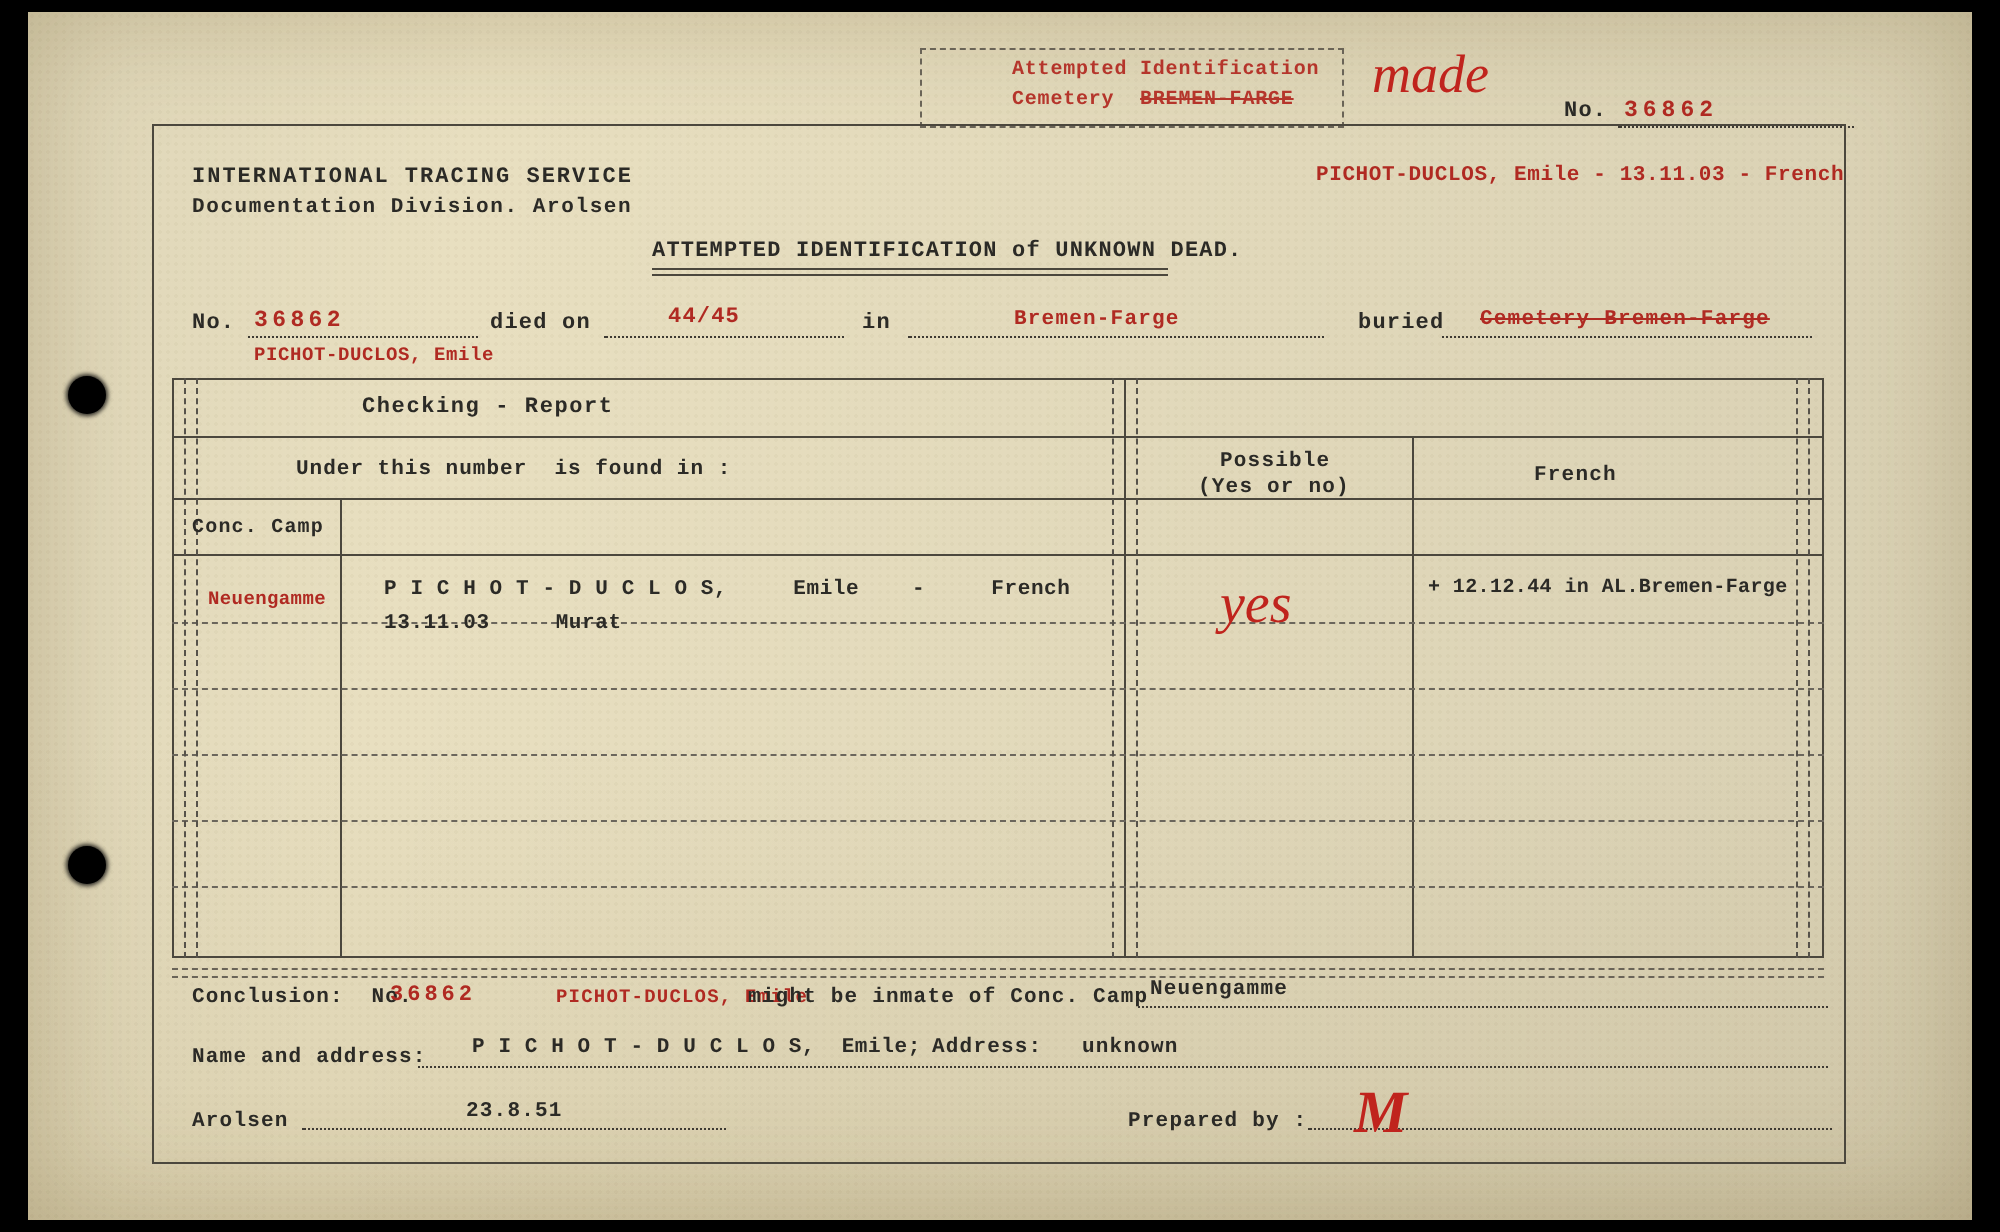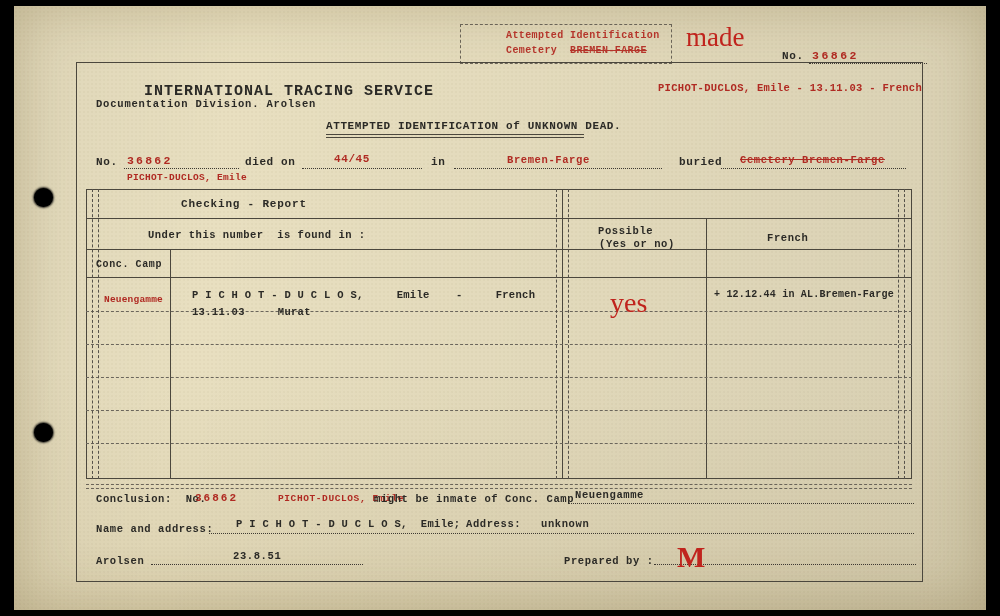--- a/index.html
+++ b/index.html
@@ -23,21 +23,21 @@
   
   .hole{position:absolute;width:19px;height:19px;border-radius:50%;background:#000;
         box-shadow:0 0 2px 1px rgba(0,0,0,.8);}
   .hole.h1{left:20px;top:182px;}
   .hole.h2{left:20px;top:417px;}
 
   
   .t{position:absolute;color:#2b2a26;font-size:10.5px;letter-spacing:.6px;white-space:pre;}
   .red{color:#b02a22;}
   .red2{color:#b5352b;}
-  .hand{color:#c0241d;font-family:"Liberation Serif",serif;letter-spacing:0;}
+  .hand{color:#c0241d;font-family:"Liberation Serif",serif;font-style:italic;letter-spacing:0;}
   .b{font-weight:bold;}
 
   
   .stampbox{position:absolute;left:446px;top:18px;width:210px;height:38px;
     border:1px dashed #6a6457;}
 
   
   .frame{position:absolute;left:62px;top:56px;width:845px;height:518px;border:1.4px solid #4b473d;}
 
   
@@ -66,21 +66,21 @@
     <div class="t b red2" style="left:492px;top:39px;font-size:10px;letter-spacing:.4px;">Cemetery</div>
     <div class="t b red2" style="left:556px;top:39px;font-size:10px;letter-spacing:.4px;text-decoration:line-through;">BREMEN-FARGE</div>
     <div class="t hand" style="left:672px;top:16px;font-size:27px;">made</div>
 
     <div class="t b" style="left:768px;top:44px;font-size:11px;">No.</div>
     <div class="t b red" style="left:798px;top:43px;font-size:11.5px;letter-spacing:2.5px;">36862</div>
     <div class="dotline" style="left:795px;top:57px;width:118px;"></div>
 
     <div class="frame"></div>
 
-    <div class="t b" style="left:82px;top:77px;font-size:15px;letter-spacing:1px;margin-left:48px;">INTERNATIONAL TRACING SERVICE</div>
+    <div class="t b" style="left:82px;top:77px;font-size:11px;letter-spacing:1px;">INTERNATIONAL TRACING SERVICE</div>
     <div class="t b" style="left:82px;top:92px;font-size:10.5px;letter-spacing:.8px;">Documentation Division. Arolsen</div>
 
     <div class="t b red" style="left:644px;top:76px;font-size:10.5px;letter-spacing:.3px;">PICHOT-DUCLOS, Emile - 13.11.03 - French</div>
 
     <div class="t b" style="left:312px;top:114px;font-size:11px;letter-spacing:.6px;">ATTEMPTED IDENTIFICATION of UNKNOWN DEAD.</div>
     <div class="dblline" style="left:312px;top:128px;width:258px;"></div>
 
     <div class="t b" style="left:82px;top:150px;font-size:11px;">No.</div>
     <div class="t b red" style="left:113px;top:148px;font-size:11.5px;letter-spacing:2.2px;">36862</div>
     <div class="dotline" style="left:110px;top:162px;width:115px;"></div>
@@ -121,21 +121,21 @@
       <div class="vline" style="left:812px;"></div>
       <div class="vline" style="left:818px;"></div>
       <div class="vline" style="left:470px;"></div>
       <div class="vline" style="left:482px;"></div>
 
       <div class="t b" style="left:95px;top:9px;font-size:11px;letter-spacing:.8px;">Checking - Report</div>
 
       <div class="t b" style="left:62px;top:40px;font-size:10.5px;letter-spacing:.5px;">Under this number  is found in :</div>
       <div class="solidline" style="left:455px;top:52px;width:0;"></div>
 
-      <div class="t b" style="left:512px;top:36px;font-size:10.5px;">Possible</div>
+      <div class="t b" style="left:524px;top:36px;font-size:10.5px;">Possible</div>
       <div class="t b" style="left:513px;top:49px;font-size:10.5px;">(Yes or no)</div>
       <div class="t b" style="left:681px;top:43px;font-size:10.5px;">French</div>
 
       <div class="t b" style="left:10px;top:70px;font-size:10px;">Conc. Camp</div>
 
       <div class="t b red" style="left:18px;top:105px;font-size:9.5px;letter-spacing:.2px;">Neuengamme</div>
       <div class="t b" style="left:106px;top:100px;font-size:10.5px;letter-spacing:.3px;">P I C H O T - D U C L O S,     Emile    -     French</div>
       <div class="t b" style="left:106px;top:117px;font-size:10.5px;letter-spacing:.3px;">13.11.03     Murat</div>
 
       <div class="t hand" style="left:524px;top:98px;font-size:28px;">yes</div>

